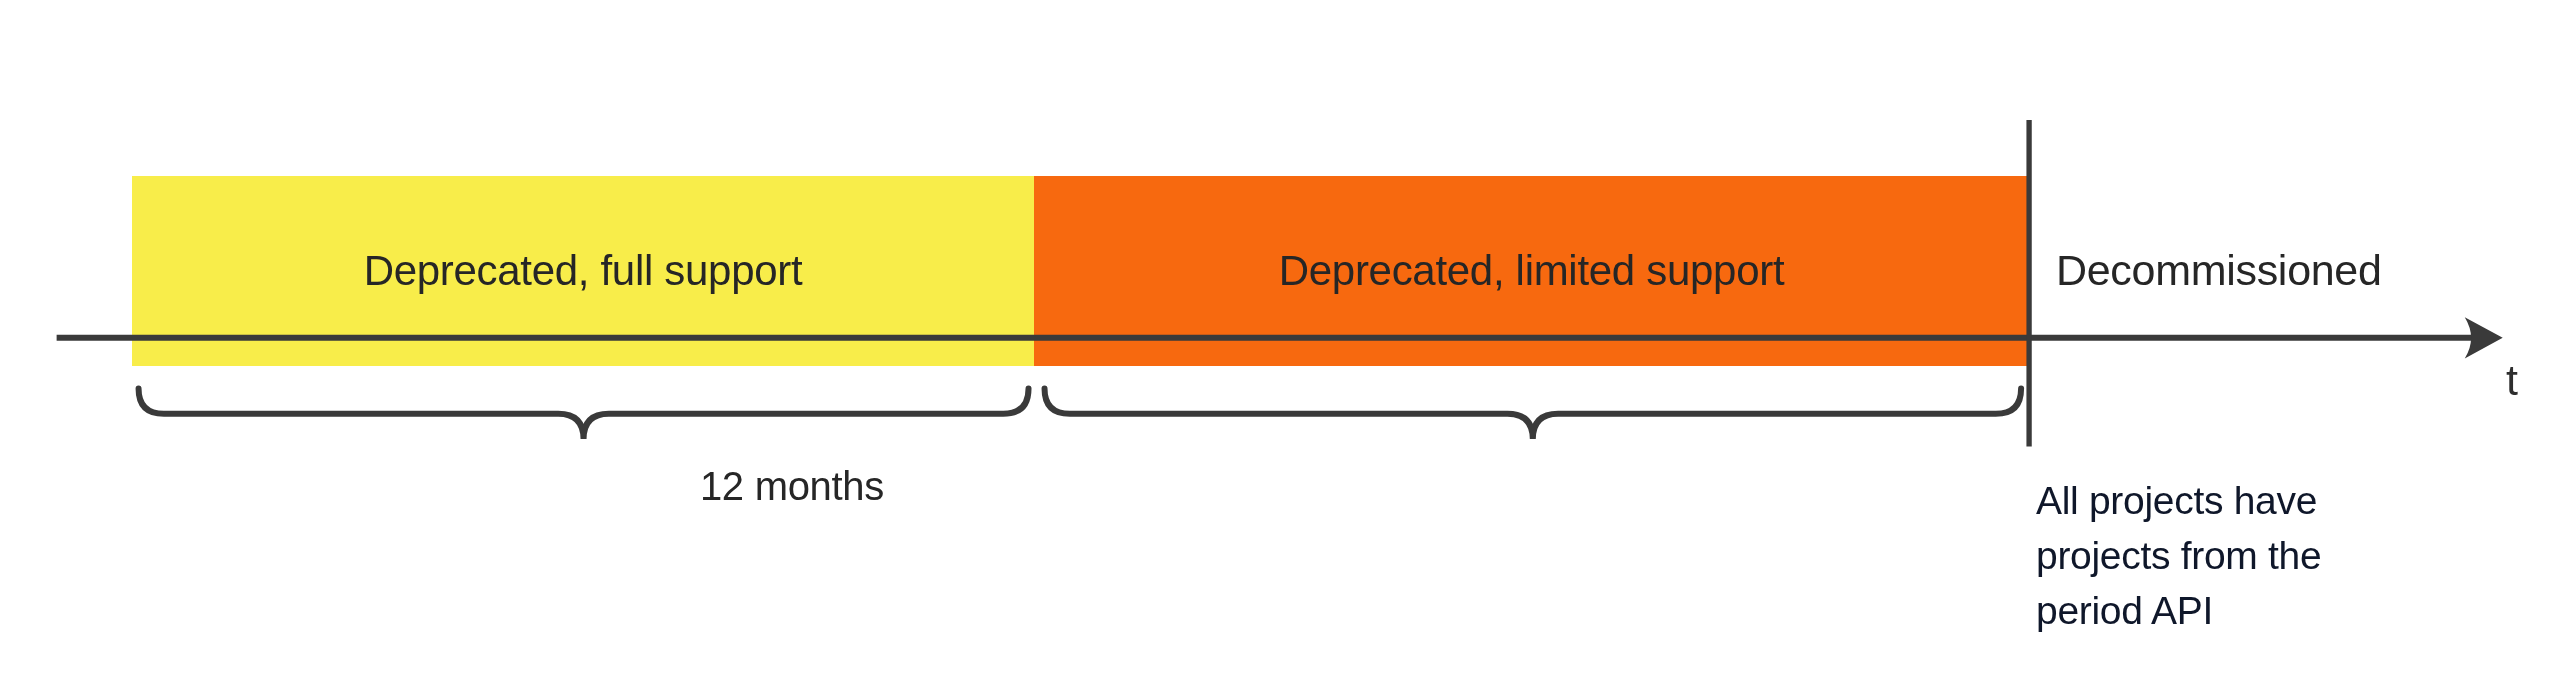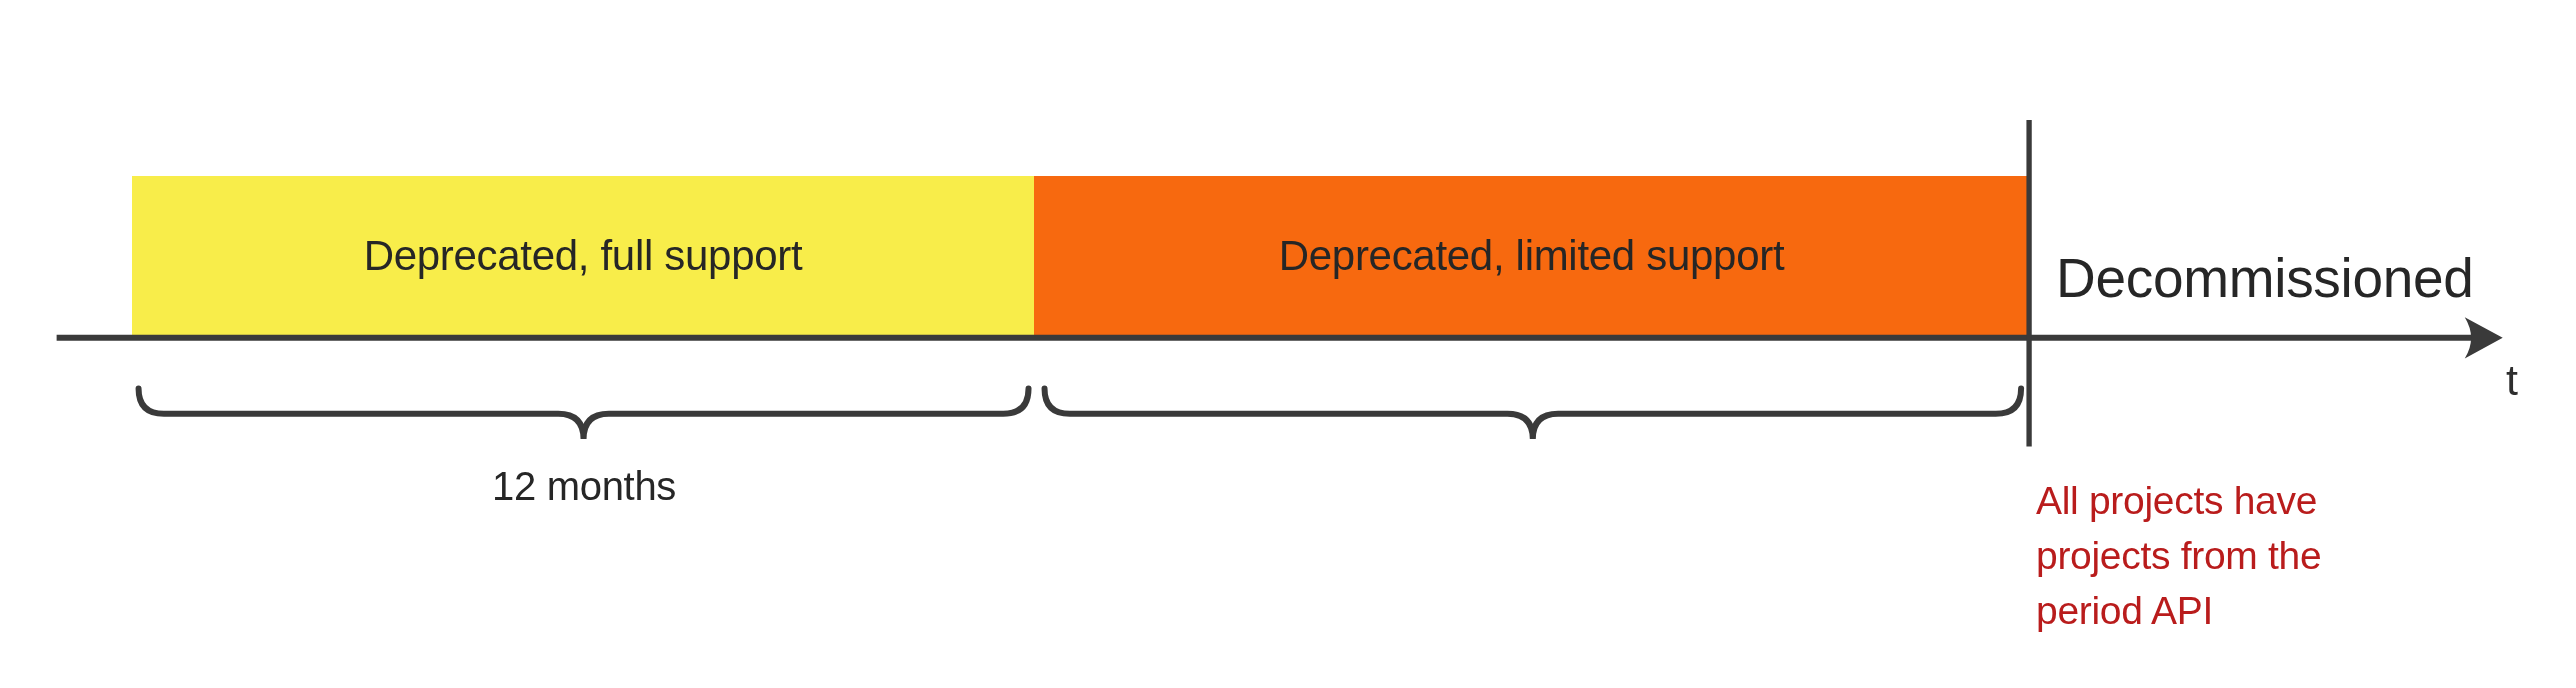--- a/index.html
+++ b/index.html
@@ -12,21 +12,21 @@
     width: 2576px;
     height: 689px;
     background: var(--color-background, #ffffff);
     font-family: "Liberation Sans", "DejaVu Sans", sans-serif;
     color: var(--color-text, #2e2e2e);
     overflow: hidden;
   }
   .segment {
     position: absolute;
     top: 176px;
-    height: 159px;
+    height: 190px;
     display: flex;
     align-items: center;
     justify-content: center;
   }
   .segment-full {
     left: 132px;
     width: 902px;
     background: var(--color-segment-full, #f8ed4a);
   }
   .segment-limited {
@@ -48,32 +48,32 @@
     height: 689px;
     pointer-events: none;
   }
   .label {
     position: absolute;
     white-space: nowrap;
   }
   .decommissioned-label {
     left: 2056px;
     top: 246px;
-    font-size: 55px;
+    font-size: 43px;
     letter-spacing: -0.3px;
     color: #262626;
   }
   .t-label {
     left: 2506px;
     top: 356px;
     font-size: 43px;
   }
   .duration-label {
     position: absolute;
-    text-align: center;
+    text-align: right;
     font-size: 40px;
     letter-spacing: -0.3px;
     color: #262626;
   }
   .duration-full {
     left: 284px;
     width: 600px;
     top: 464px;
   }
   .duration-limited {
@@ -81,21 +81,21 @@
     width: 600px;
     top: 479px;
   }
   .migration-note {
     position: absolute;
     left: 2036px;
     top: 473px;
     font-size: 39px;
     line-height: 55px;
     letter-spacing: -0.3px;
-    color: #b91c1c;
+    color: #0f172a;
   }
 </style>
 </head>
 <body>
 
 <div class="canvas">
 
   <div class="segment segment-full">
     <span class="segment-label">Deprecated, full support</span>
   </div>

